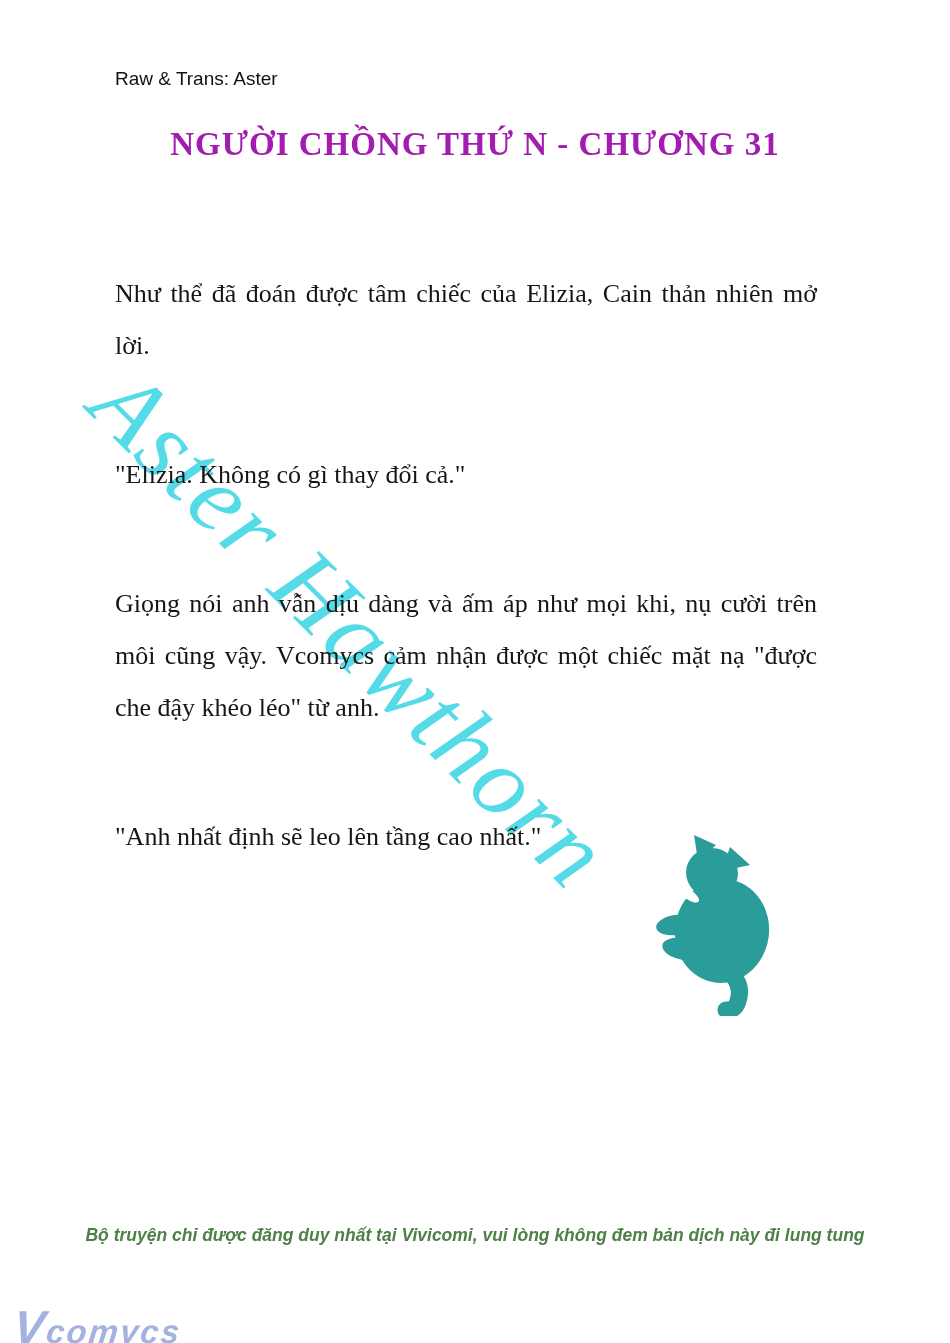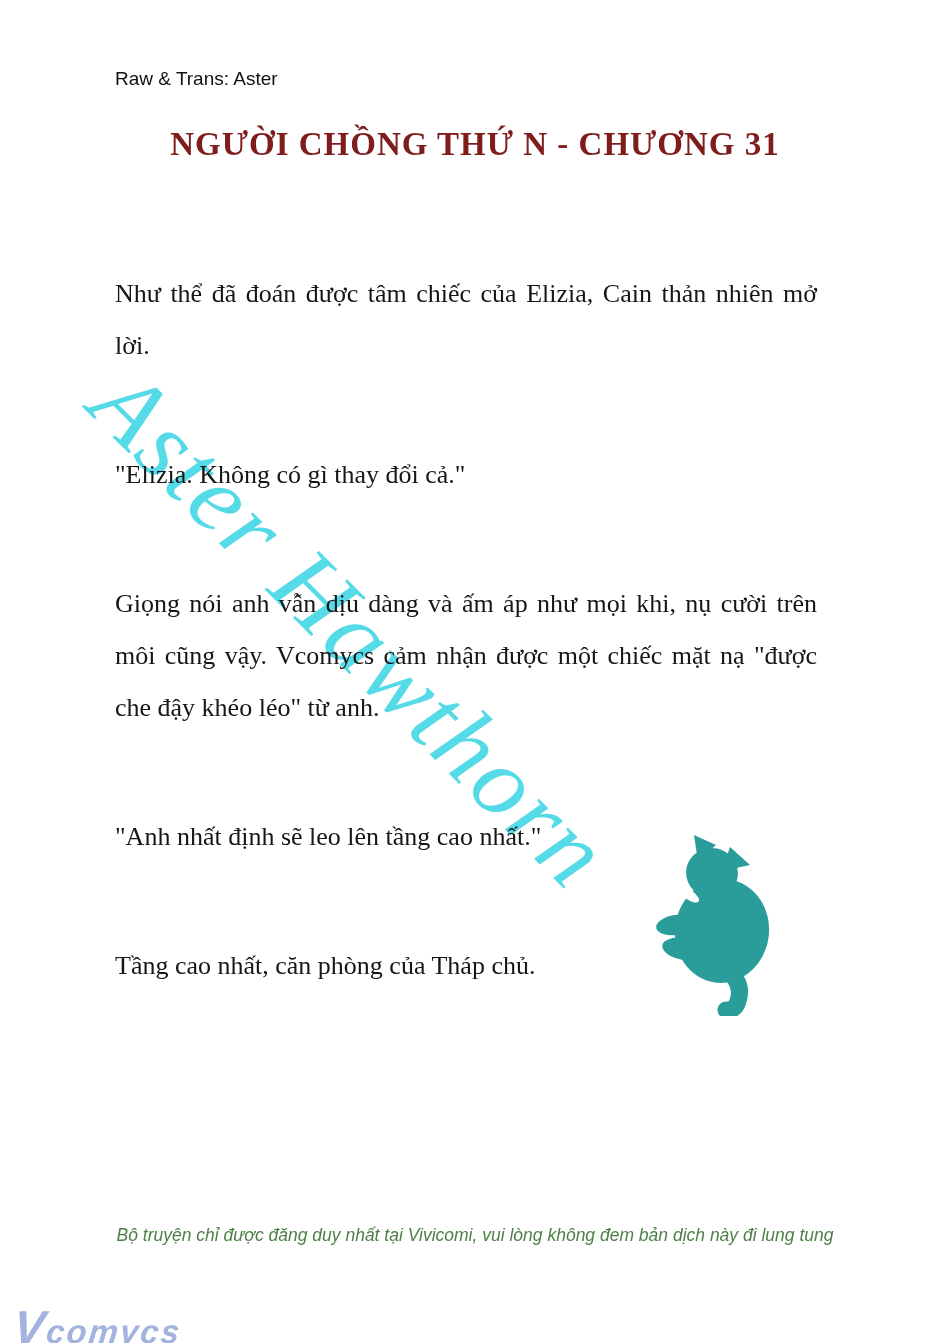--- a/index.html
+++ b/index.html
@@ -23,21 +23,21 @@
   .credit{
     position:absolute;left:115px;top:52px;
     font-family:"Liberation Sans",sans-serif;
     font-size:19px;color:#111;
   }
   .title{
     position:absolute;left:0;right:0;top:110px;
     text-align:center;
     font-family:"Liberation Serif",serif;
     font-weight:bold;font-size:33px;letter-spacing:1px;
-    color:#7f1d1d;
+    color:#a21caf;
     z-index:2;
   }
   .watermark{
     position:absolute;left:150px;top:330px;
     font-family:"Liberation Serif",serif;
     font-style:italic;
     font-size:100px;letter-spacing:3px;
     color:var(--watermark);
     transform:rotate(45deg);
     transform-origin:0 0;
@@ -58,21 +58,21 @@
     position:absolute;left:648px;top:815px;width:130px;height:185px;
     z-index:1;
   }
   .cat .part{fill:var(--cat);}
   .cat .tail{stroke:var(--cat);fill:none;stroke-width:17;stroke-linecap:round;}
   .cat .notch{fill:#ffffff;}
   .footer{
     position:absolute;left:0;right:0;top:1206px;
     text-align:center;
     font-family:"Liberation Sans",sans-serif;
-    font-weight:normal;font-style:italic;
+    font-weight:bold;font-style:italic;
     font-size:17.5px;line-height:26px;
     color:var(--footer_green);
     z-index:2;
   }
   .logo{
     position:absolute;left:14px;top:1284px;
     font-family:"Liberation Sans",sans-serif;
     font-weight:bold;font-style:italic;
     font-size:33px;letter-spacing:2px;
     color:var(--logo_blue);
@@ -91,21 +91,20 @@
 
   <h1 class="title">NGƯỜI CHỒNG THỨ N - CHƯƠNG 31</h1>
 
   <div class="watermark">Aster Hawthorn</div>
 
   <div class="content">
     <p>Như thể đã đoán được tâm chiếc của Elizia, Cain thản nhiên mở lời.</p>
     <p>"Elizia. Không có gì thay đổi cả."</p>
     <p>Giọng nói anh vẫn dịu dàng và ấm áp như mọi khi, nụ cười trên môi cũng vậy. Vcomycs cảm nhận được một chiếc mặt nạ "được che đậy khéo léo" từ anh.</p>
     <p>"Anh nhất định sẽ leo lên tầng cao nhất."</p>
-    <p>Tầng cao nhất, căn phòng của Tháp chủ.</p>
   </div>
 
   <svg class="cat" viewBox="0 0 130 185" aria-hidden="true">
     <ellipse class="part" cx="64" cy="42" rx="26" ry="25" transform="rotate(12 64 42)"></ellipse>
     <polygon class="part" points="46,4 68,14 50,30"></polygon>
     <polygon class="part" points="82,16 102,34 74,40"></polygon>
     <ellipse class="part" cx="74" cy="100" rx="47" ry="52" transform="rotate(8 74 100)"></ellipse>
     <ellipse class="part" cx="28" cy="94" rx="20" ry="10" transform="rotate(-8 28 94)"></ellipse>
     <ellipse class="part" cx="36" cy="118" rx="22" ry="11" transform="rotate(10 36 118)"></ellipse>
     <path class="tail" d="M78,138 Q96,152 90,170 Q87,180 78,179"></path>

